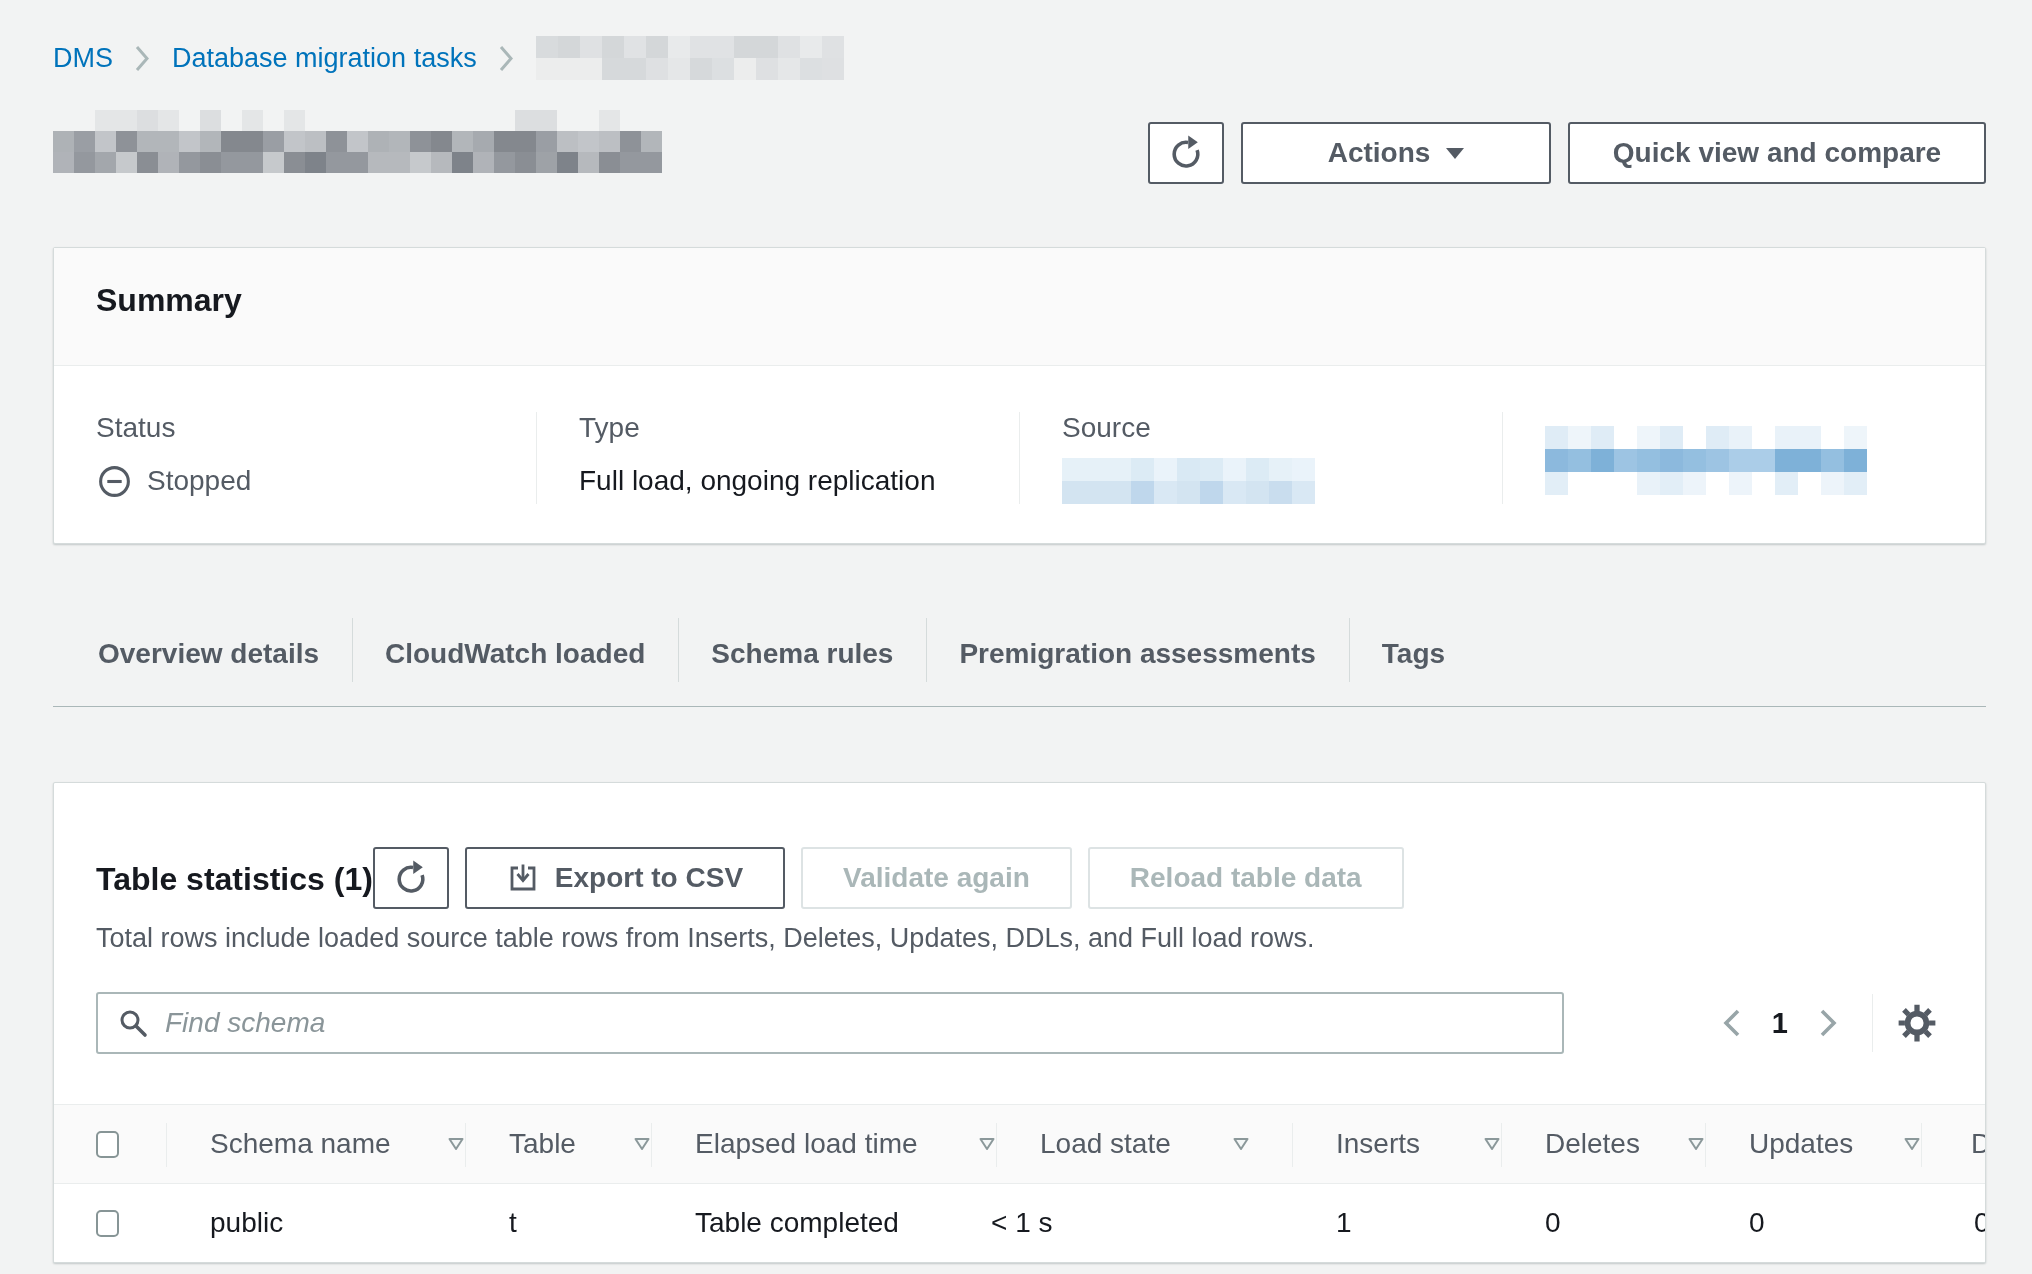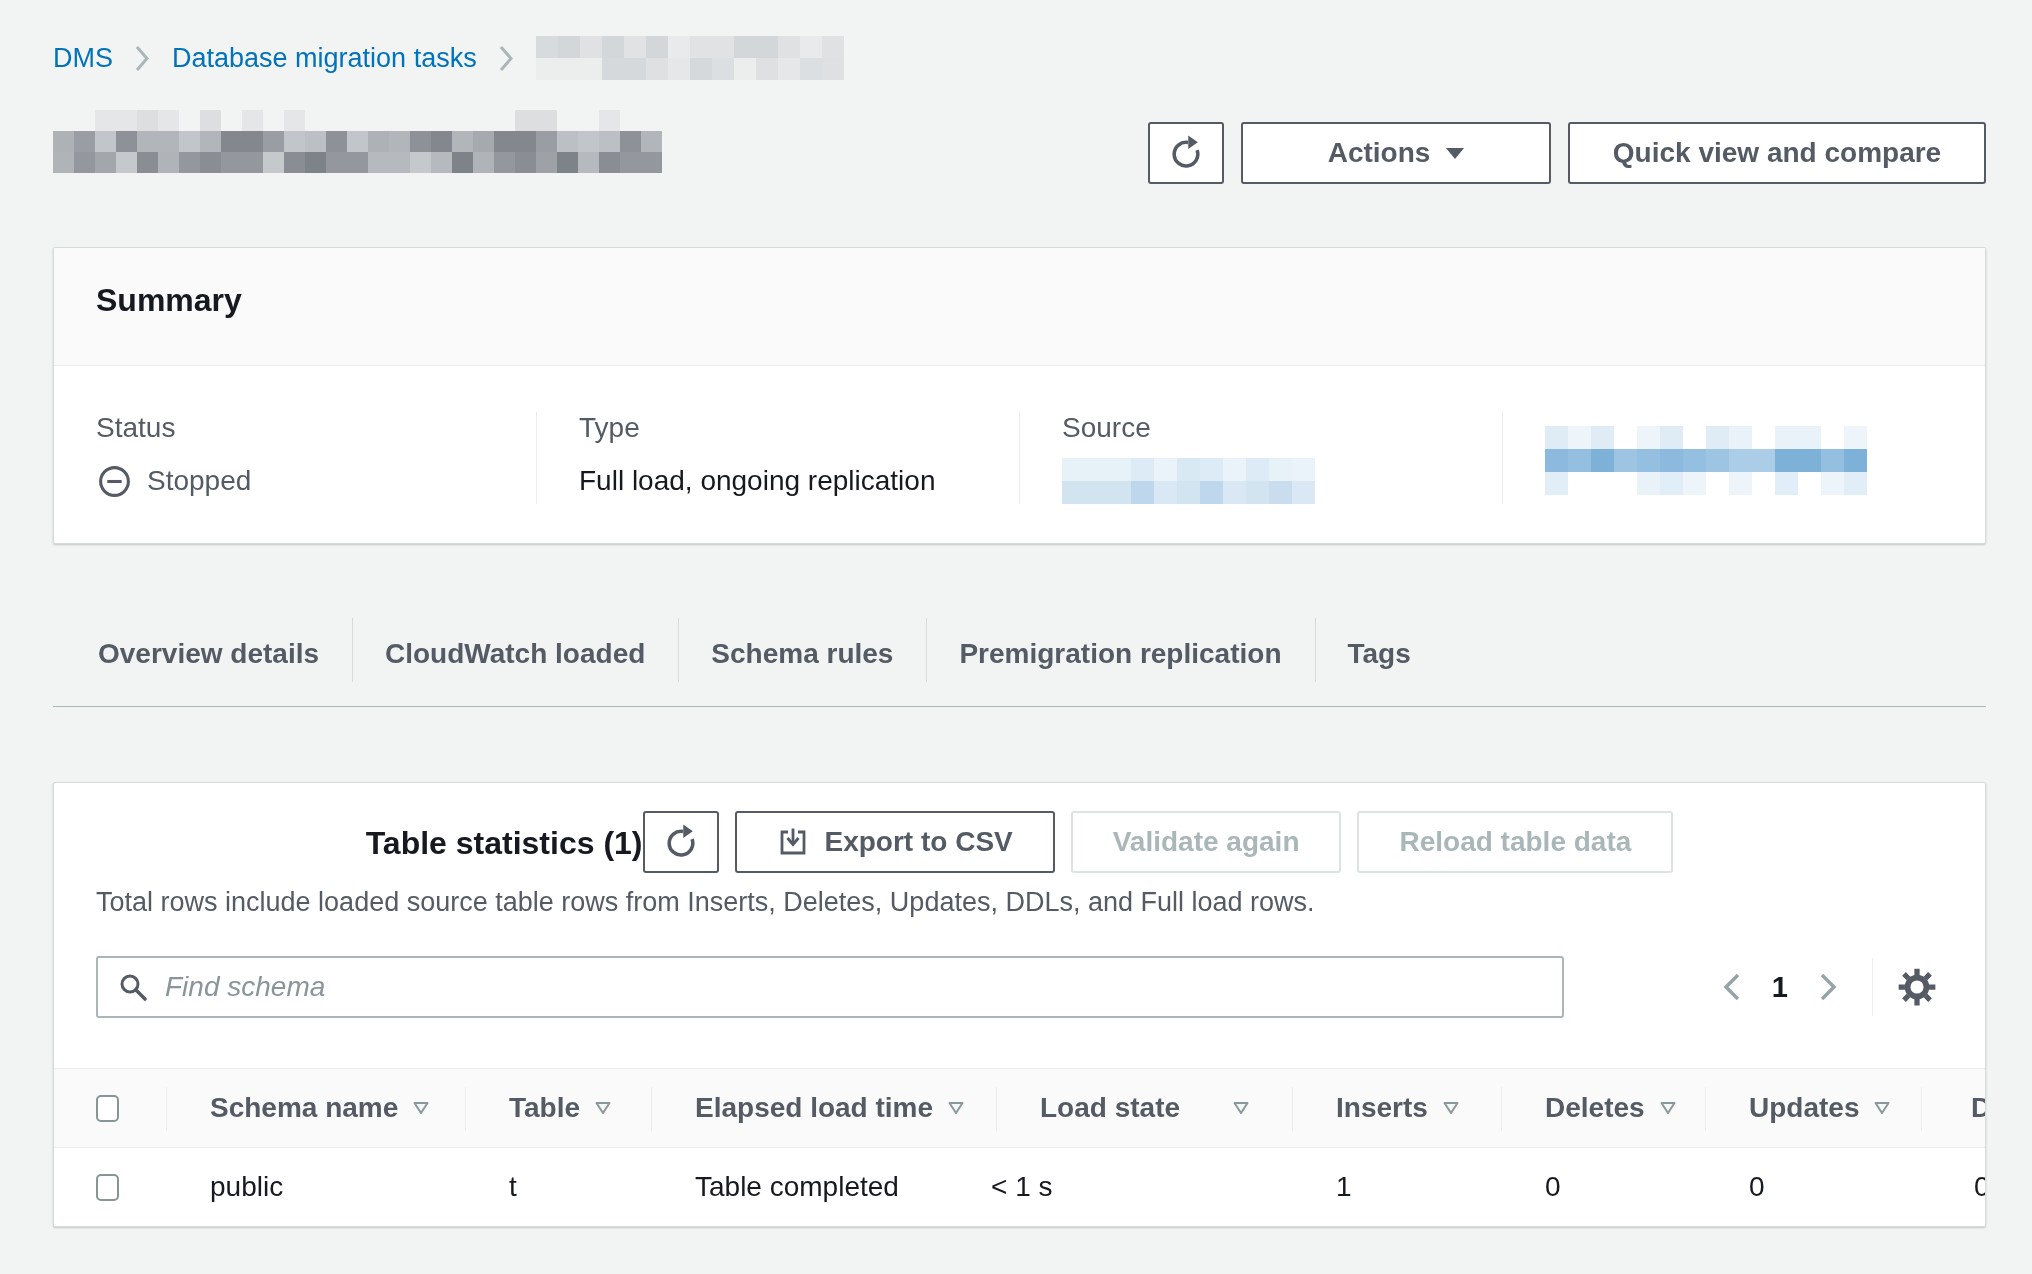--- a/index.html
+++ b/index.html
@@ -50,21 +50,21 @@
 
   
   .tabs { margin-top:70px; display:flex; border-bottom:1px solid #aab7b8; padding-left:12px; }
   .tab { position:relative; padding:24px 33px 36px; font-weight:bold; font-size:28px; color:#545b64; cursor:pointer; white-space:nowrap; }
   .tab + .tab::before { content:""; position:absolute; left:0; top:4px; width:1px; height:64px; background:#d5dbdb; }
   .tab.active { color:#ec7211; }
   .tab.active::after { content:""; position:absolute; left:0; right:0; bottom:-4px; height:7px; background:#16191f; }
 
   
   .table-card { margin-top:75px; overflow:hidden; }
-  .panel-head { display:flex; justify-content:center; align-items:flex-start; padding:28px 42px 0; }
+  .panel-head { display:flex; justify-content:flex-start; align-items:flex-start; padding:28px 42px 0;margin-top:36px; }
   .panel-title { font-size:32px; font-weight:bold; margin-top:14px; }
   .panel-buttons { display:flex; gap:16px; }
   .panel-desc { padding:14px 42px 0; color:#545b64; font-size:27px; }
 
   .search-row { display:flex; justify-content:space-between; align-items:center; padding:38px 42px 0; }
   .search-box {
     width:1468px; height:62px; background:#fff; border:2px solid #aab7b8; border-radius:3px;
     display:flex; align-items:center; gap:16px; padding:0 20px;
   }
   .search-box input {
@@ -74,21 +74,21 @@
   .pagination { display:flex; align-items:center; }
   .pg-btn { width:52px; height:52px; display:flex; align-items:center; justify-content:center; background:none; border:none; cursor:pointer; }
   .pg-num { font-weight:bold; font-size:29px; margin:0 14px; color:#16191f; }
   .pg-divider { width:1px; height:58px; background:#eaeded; margin:0 18px; }
 
   
   .dt { margin-top:50px; border-top:1px solid #eaeded; }
   .dt-head { display:flex; height:79px; align-items:center; background:#fafafa; border-bottom:1px solid #eaeded; }
   .dt-row  { display:flex; height:78px; align-items:center; background:#fff; }
   .dt-cell { display:flex; align-items:center; gap:14px; padding-left:44px; flex:none; position:relative; height:100%; overflow:visible; white-space:nowrap; }
-  .dt-head .dt-cell { font-weight:bold; color:#545b64; font-size:28px; }
+  .dt-head .dt-cell { font-weight:normal; color:#545b64; font-size:28px;justify-content:space-between; }
   .dt-row  .dt-cell { color:#16191f; font-size:28px; }
   .dt-head .dt-cell + .dt-cell::before { content:""; position:absolute; left:0; top:18px; height:44px; width:1px; background:#eaeded; }
   .col-cb       { width:112px; padding-left:42px; }
   .col-schema   { width:299px; }
   .col-table    { width:186px;padding-left:44px; }
   .col-load     { width:296px; }
   .col-load .sort { margin-left:auto; margin-right:42px; }
   .col-elapsed  { width:345px; }
   .col-inserts  { width:209px; }
   .col-deletes  { width:204px; }
@@ -363,21 +363,21 @@
             </span>
         </div>
       </div>
     </div>
   </div>
 
   <div class="tabs">
     <div class="tab">Overview details</div>
     <div class="tab">CloudWatch loaded</div>
     <div class="tab">Schema rules</div>
-    <div class="tab">Premigration replication</div>
+    <div class="tab">Premigration assessments</div>
     <div class="tab">Tags</div>
   </div>
 
   <div class="card table-card">
     <div class="panel-head">
       <div class="panel-title">Table statistics (1)</div>
       <div class="panel-buttons">
         <button class="btn icon-only">
           <span>
             <svg width="36" height="36" viewBox="0 0 32 32">

